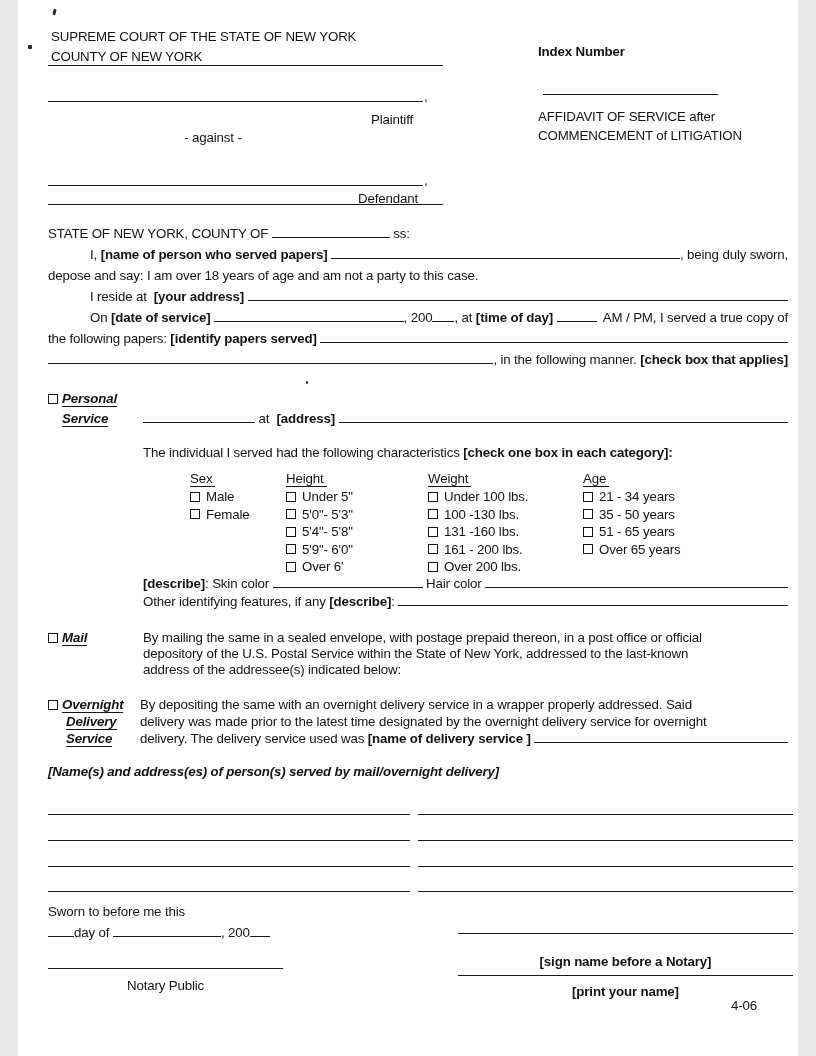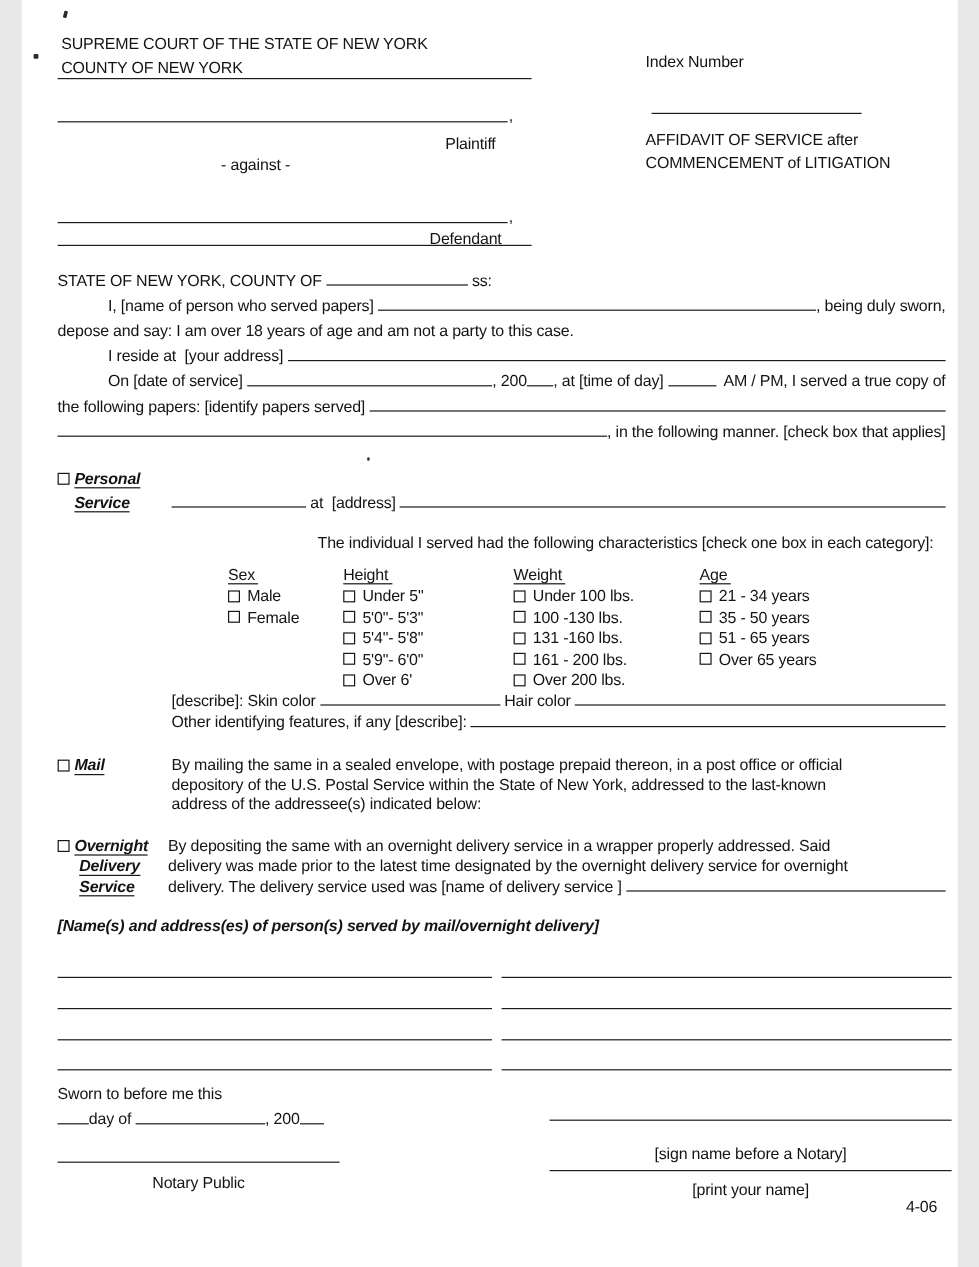--- a/index.html
+++ b/index.html
@@ -5,21 +5,21 @@
   html,body{margin:0;padding:0;background:#e8e8e8;}
   .page{
     position:relative;width:780px;height:1056px;background:#ffffff;
     margin:0 auto;overflow:hidden;
     font-family:"Liberation Sans","DejaVu Sans",sans-serif;
     font-size:13.3px;line-height:17px;color:#141414;letter-spacing:-0.15px;
   }
   .abs{position:absolute;}
   .line{position:absolute;display:flex;align-items:baseline;}
   .t{white-space:pre;}
-  .b{font-weight:normal;white-space:pre;}
+  .b{font-weight:bold;white-space:pre;}
   .bi{font-weight:bold;font-style:italic;white-space:pre;}
   .fill{display:inline-block;flex:none;height:12px;border-bottom:1.7px solid #1c1c1c;}
   .fx{flex:1;}
   .rule{position:absolute;height:0;border-top:1.7px solid #1c1c1c;}
   .cb{display:inline-block;flex:none;width:8px;height:8px;border:1.5px solid #161616;background:#fff;}
   .seclabel{position:absolute;font-weight:bold;font-style:italic;}
   .seclabel span{border-bottom:1.5px solid #161616;padding-bottom:0px;}
   .tcol{position:absolute;}
   .thead{height:18px;}
   .thead span{border-bottom:1.4px solid #161616;padding-right:3px;}
@@ -110,21 +110,21 @@
   <div class="seclabel" style="left:44px;top:410px;"><span>Service</span></div>
 
   <div class="line" style="left:125px;top:410px;width:645px;">
     <span class="fill" style="width:112px;"></span>
     <span class="t"> at  </span>
     <span class="b">[address]</span>
     <span class="t"> </span>
     <span class="fill fx"></span>
   </div>
 
-  <div class="line" style="left:115px;top:444px;width:645px;justify-content:flex-end;">
+  <div class="line" style="left:125px;top:444px;width:645px;">
     <span class="t">The individual I served had the following characteristics </span>
     <span class="b">[check one box in each category]</span>
     <span class="b">:</span>
   </div>
 
   <div class="tcol" style="left:172px;top:470px;">
     <div class="thead"><span>Sex</span></div>
     <div class="trow"><span class="cb"></span><span>Male</span></div>
     <div class="trow"><span class="cb"></span><span>Female</span></div>
   </div>
@@ -209,15 +209,15 @@
   </div>
 
   <div class="rule" style="left:30px;top:968px;width:235px;"></div>
   <div class="abs center" style="left:30px;top:977px;width:235px;">Notary Public</div>
 
   <div class="rule" style="left:440px;top:933px;width:335px;"></div>
   <div class="abs center b" style="left:440px;top:941px;width:335px;margin-top:12px;">[sign name before a Notary]</div>
   <div class="rule" style="left:440px;top:975px;width:335px;"></div>
   <div class="abs center b" style="left:440px;top:983px;width:335px;">[print your name]</div>
 
-  <div class="abs" style="left:737px;top:997px;">4-06</div>
+  <div class="abs" style="left:713px;top:997px;">4-06</div>
 
 </div>
 
 </body></html>

